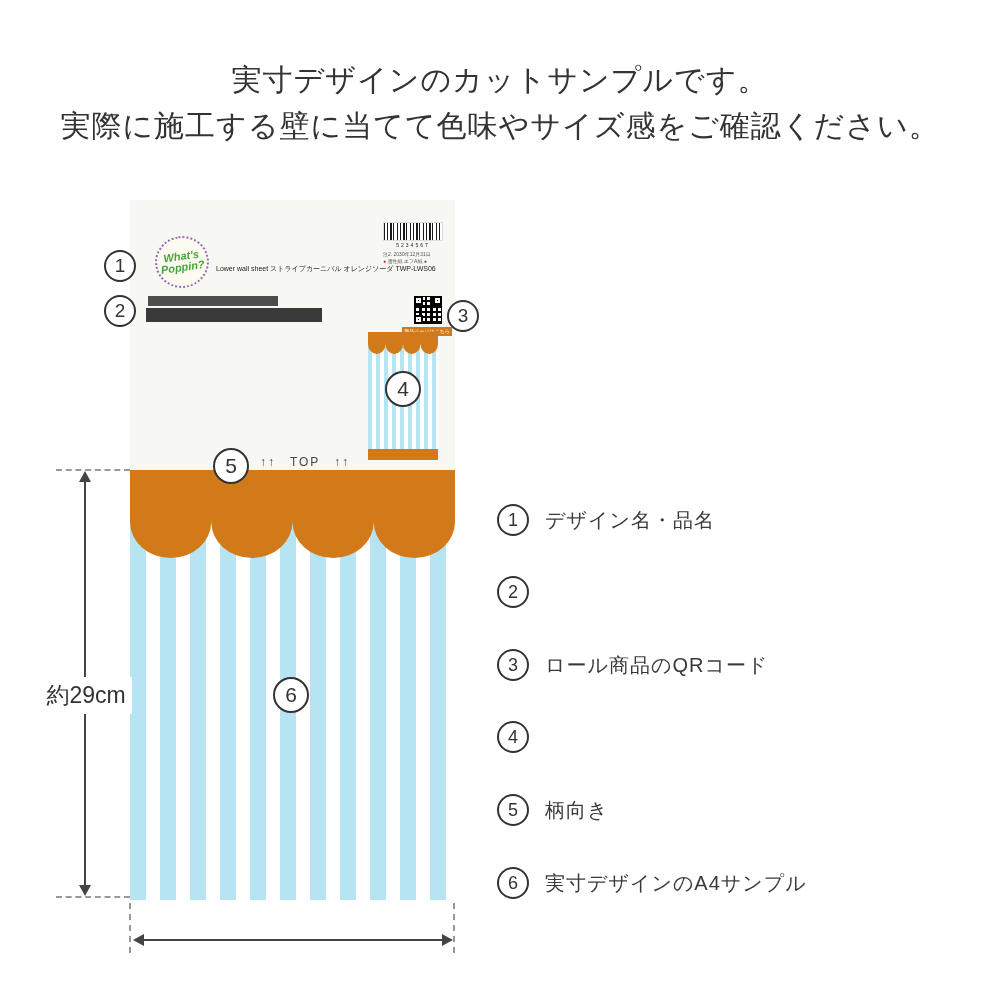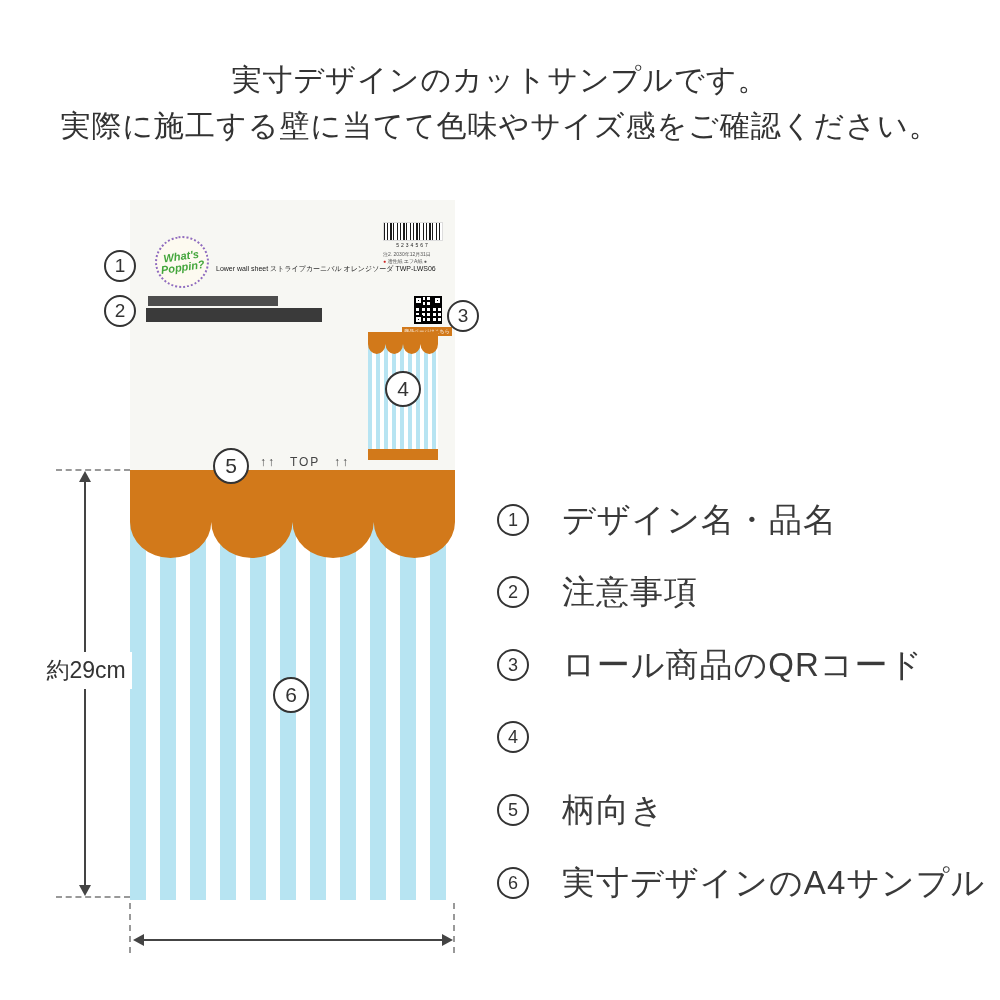--- a/index.html
+++ b/index.html
@@ -132,21 +132,21 @@
     left:497px;height:34px;
     display:flex;align-items:center;gap:16px;
     white-space:nowrap;
   }
   .leg .num{
     width:32px;height:32px;border-radius:50%;
     border:2px solid #333;background:#fff;color:#333;
     display:flex;align-items:center;justify-content:center;
     font-size:18px;flex:0 0 auto;
   }
-  .leg .lab{font-size:33px;letter-spacing:1px;color:var(--ink);margin-left:17px;}
+  .leg .lab{font-size:20px;letter-spacing:1px;color:var(--ink);}
 
   
   .dash-h{border-top:2px dashed #999;}
   .dash-v{border-left:2px dashed #999;}
   .mline-v{left:84px;top:478px;height:408px;border-left:2px solid #444;}
   .mline-h{left:140px;top:939px;width:306px;border-top:2px solid #444;}
   .tri{width:0;height:0;}
   .tri-up{border-left:6px solid transparent;border-right:6px solid transparent;border-bottom:11px solid #444;}
   .tri-dn{border-left:6px solid transparent;border-right:6px solid transparent;border-top:11px solid #444;}
   .tri-lf{border-top:6px solid transparent;border-bottom:6px solid transparent;border-right:11px solid #444;}
@@ -215,21 +215,20 @@
   <div class="abs co co36" style="left:385px;top:371px;">4</div>
   <div class="abs co co36" style="left:213px;top:448px;">5</div>
   <div class="abs co co36" style="left:273px;top:677px;">6</div>
 
   <div class="abs leg" style="top:503px;">
     <span class="num">1</span>
     <span class="lab">デザイン名・品名</span>
   </div>
   <div class="abs leg" style="top:575px;">
     <span class="num">2</span>
-    <span class="lab">注意事項</span>
   </div>
   <div class="abs leg" style="top:648px;">
     <span class="num">3</span>
     <span class="lab">ロール商品のQRコード</span>
   </div>
   <div class="abs leg" style="top:720px;">
     <span class="num">4</span>
   </div>
   <div class="abs leg" style="top:793px;">
     <span class="num">5</span>
@@ -238,21 +237,21 @@
   <div class="abs leg" style="top:866px;">
     <span class="num">6</span>
     <span class="lab">実寸デザインのA4サンプル</span>
   </div>
 
   <div class="abs dash-h" style="left:56px;top:469px;width:74px;"></div>
   <div class="abs dash-h" style="left:56px;top:896px;width:74px;"></div>
   <div class="abs mline-v"></div>
   <div class="abs tri tri-up" style="left:79px;top:471px;"></div>
   <div class="abs tri tri-dn" style="left:79px;top:885px;"></div>
-  <div class="abs mlabel" style="left:40px;top:652px;width:92px;">約29cm</div>
+  <div class="abs mlabel" style="left:40px;top:677px;width:92px;">約29cm</div>
 
   <div class="abs dash-v" style="left:129px;top:903px;height:50px;"></div>
   <div class="abs dash-v" style="left:453px;top:903px;height:50px;"></div>
   <div class="abs mline-h"></div>
   <div class="abs tri tri-lf" style="left:133px;top:934px;"></div>
   <div class="abs tri tri-rt" style="left:442px;top:934px;"></div>
 
 </div>
 
 </body></html>

